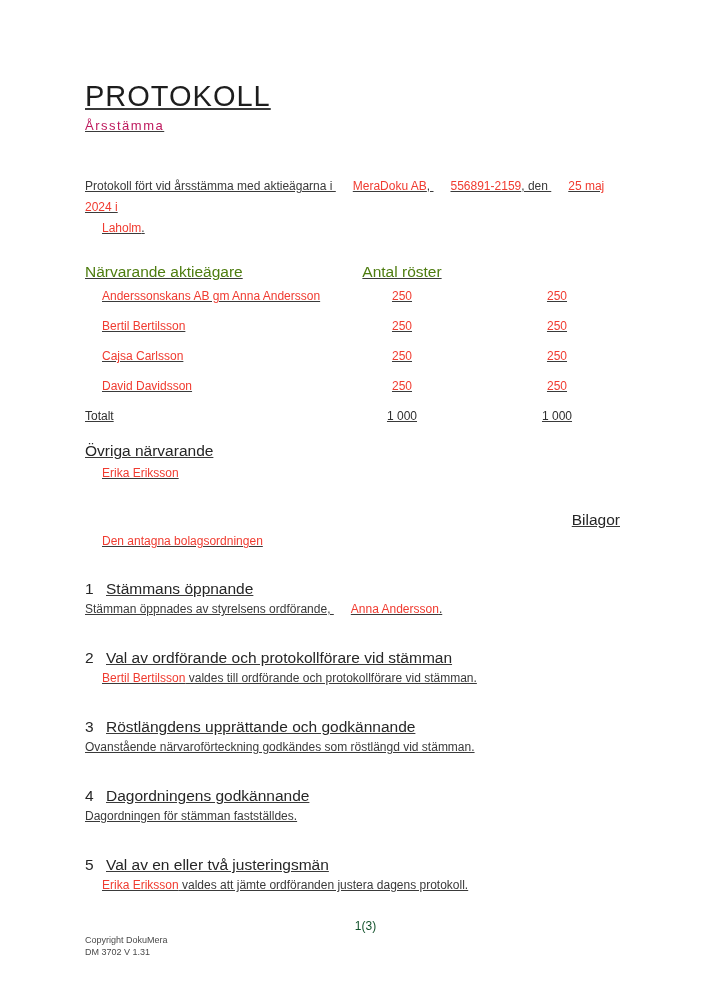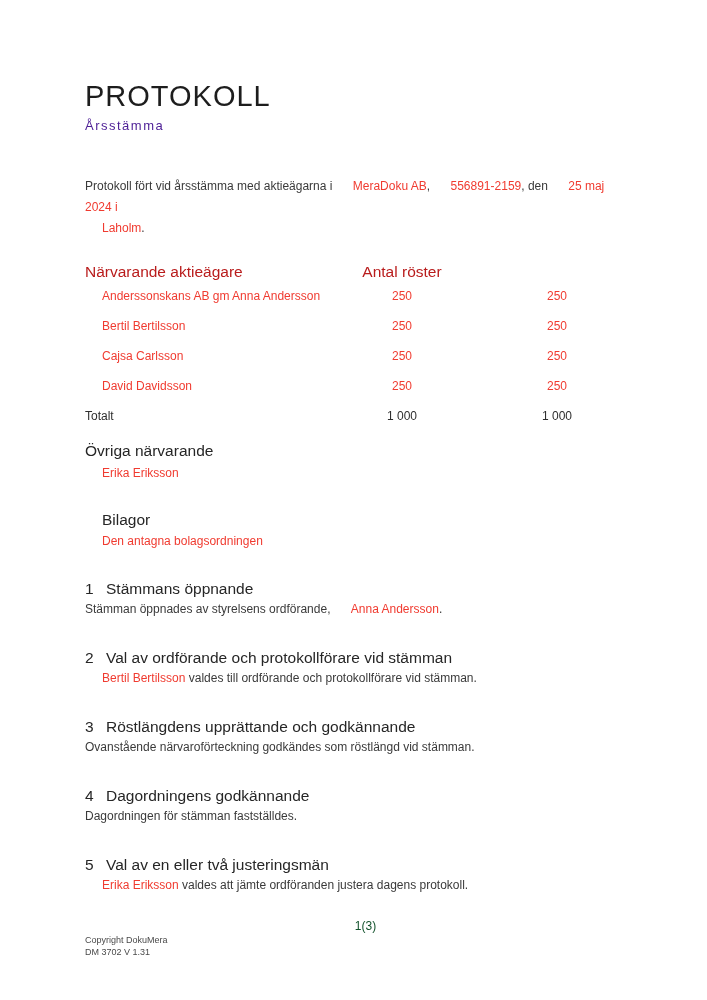--- a/index.html
+++ b/index.html
@@ -3,37 +3,38 @@
 <meta charset="utf-8">
 <style>
   html,body{margin:0;padding:0;background:#fff;}
   .page{
     position:relative;
     width:707px;height:1000px;
     background:#ffffff;
     font-family:"Liberation Sans",sans-serif;
     color:#3a3a3a;
     overflow:hidden;
+    text-decoration:underline;
   }
   .content{padding:80px 87px 0 85px;}
 
   .doc-title{
     margin:0;
     font-size:29px;
     font-weight:400;
     letter-spacing:1px;
     line-height:33px;
     color:#1d1d1d;
   }
   .doc-subtitle{
     margin:5px 0 0 0;
     font-size:13px;
     letter-spacing:1.5px;
     line-height:16px;
-    color:#4c1d95;
+    color:#be185d;
   }
 
   .intro{
     margin:42px 0 0 0;
     width:540px;
     font-size:12px;
     line-height:21px;
     color:#3a3a3a;
   }
 
@@ -42,21 +43,21 @@
   .ptable{margin-top:24px;width:547px;}
   .trow{
     display:grid;
     grid-template-columns:1fr 160px 150px;
     align-items:start;
   }
   .trow .c2,.trow .c3{text-align:center;}
   .thead{
     font-size:15.5px;
     line-height:18px;
-    color:#b91c1c;
+    color:#4d7c0f;
     margin-bottom:8px;
   }
   .tdata{
     font-size:12px;
     line-height:14px;
     margin-bottom:16px;
   }
   .tdata.total{color:#2e2e2e;}
 
   .sec-heading{
@@ -64,21 +65,21 @@
     font-size:15.5px;
     font-weight:400;
     line-height:18px;
     color:#262626;
   }
   .others-heading{margin-top:19px;}
   .others-name{
     margin:6px 0 0 0;
     font-size:12px;line-height:14px;
   }
-  .attachments-heading{margin-top:31px;}
+  .attachments-heading{margin-top:31px;text-align:right;}
   .attachments-item{
     margin:5px 0 0 0;
     font-size:12px;line-height:14px;
   }
 
   .numbered{margin-top:32px;}
   .numbered + .numbered{margin-top:33px;}
   .num{display:inline-block;min-width:21px;}
   .sec-body{
     margin:4px 0 0 0;

